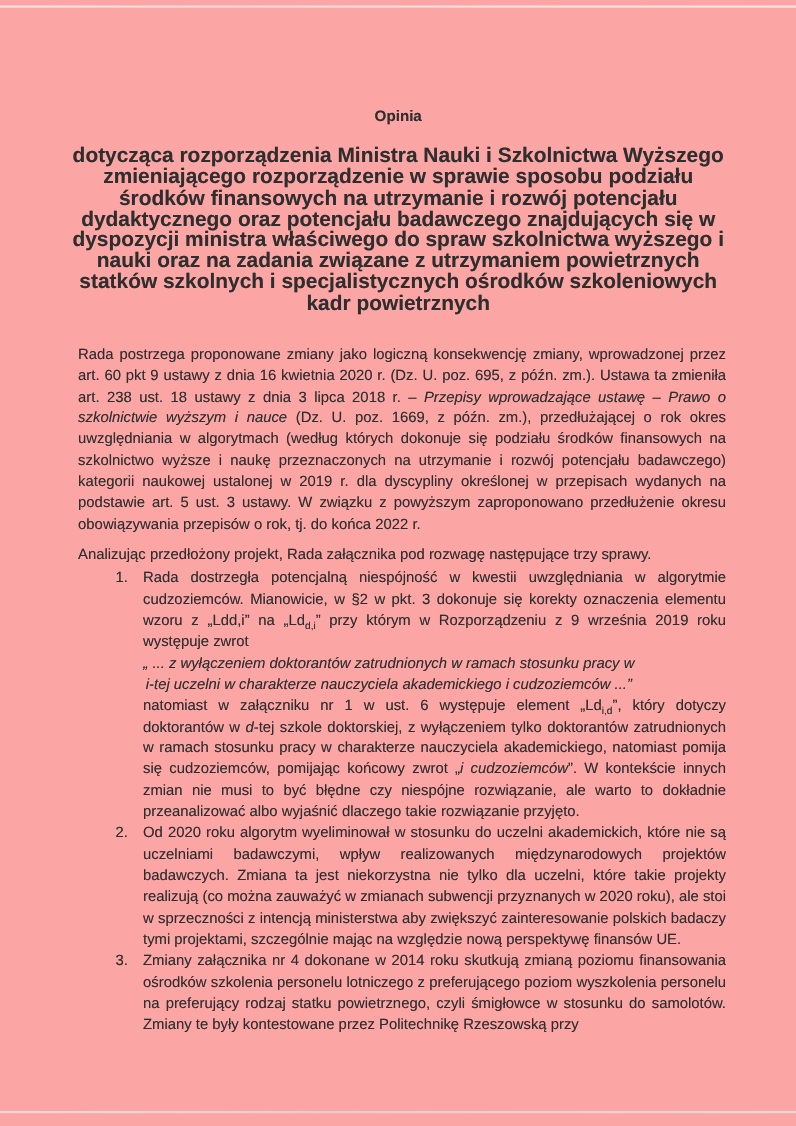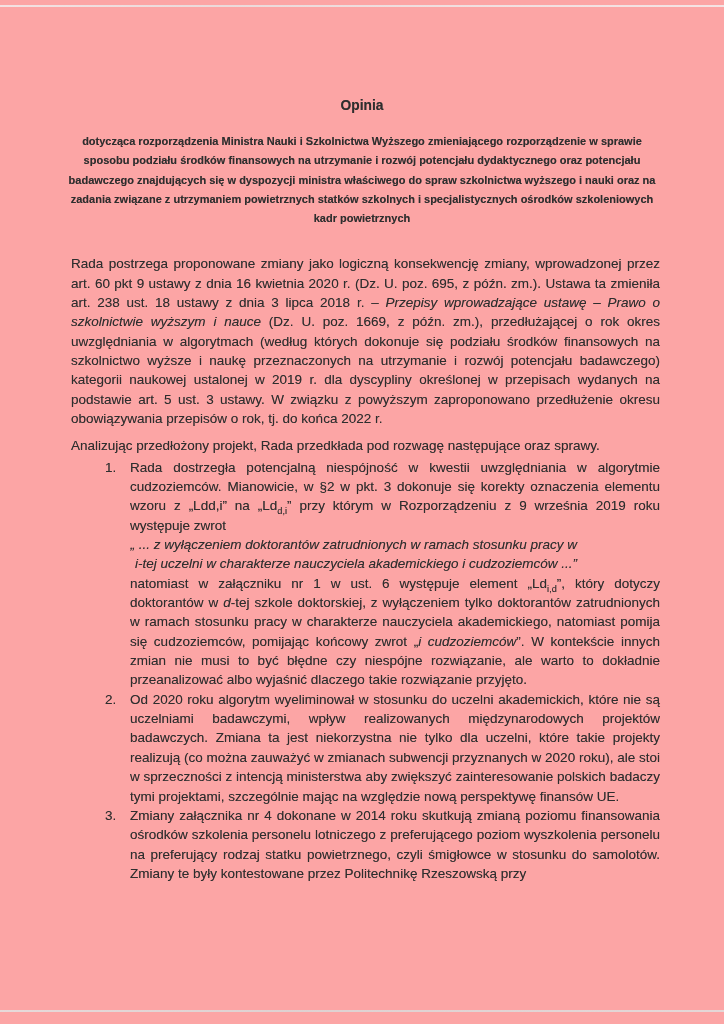--- a/index.html
+++ b/index.html
@@ -29,53 +29,53 @@
     text-align:center;
     font-weight:bold;
     font-size:13.8px;
     line-height:19.2px;
   }
   .subtitle{
     margin:17px auto 0;
     width:606px;
     text-align:center;
     font-weight:bold;
-    font-size:11px;
+    font-size:19px;
     line-height:19.2px;
   }
   .doc-body{
     margin:26px 64px 0 71px; 
     font-size:13.5px;
     line-height:19.35px;
   }
   .para{margin:0 0 8px 0;text-align:justify;}
   .lead-in{margin:0 0 2px 0;text-align:left;}
   ol.points{list-style:none;margin:0;padding:0;}
   ol.points li{position:relative;padding-left:59px;margin:0;}
   ol.points .num{position:absolute;left:34px;top:0;}
   .block{text-align:justify;}
-  .block.quote{text-align:right;max-width:447px;}
+  .block.quote{text-align:center;max-width:447px;}
   .i,.block.quote span{font-style:italic;}
   .sub{vertical-align:sub;font-size:.68em;line-height:0;}
 </style>
 </head>
 <body>
 
 <div class="scan-page">
 
   <header class="title-block">
     <div>Opinia</div>
     <div class="subtitle">dotycząca rozporządzenia Ministra Nauki i Szkolnictwa Wyższego zmieniającego rozporządzenie w sprawie sposobu podziału środków finansowych na utrzymanie i rozwój potencjału dydaktycznego oraz potencjału badawczego znajdujących się w dyspozycji ministra właściwego do spraw szkolnictwa wyższego i nauki oraz na zadania związane z utrzymaniem powietrznych statków szkolnych i specjalistycznych ośrodków szkoleniowych kadr powietrznych</div>
   </header>
 
   <main class="doc-body">
 
     <p class="para"><span>Rada postrzega proponowane zmiany jako logiczną konsekwencję zmiany, wprowadzonej przez art. 60 pkt 9 ustawy z dnia 16 kwietnia 2020 r. (Dz. U. poz. 695, z późn. zm.). Ustawa ta zmieniła art. 238 ust. 18 ustawy z dnia 3 lipca 2018 r. – </span><span class="i">Przepisy wprowadzające ustawę – Prawo o szkolnictwie wyższym i nauce</span><span> (Dz. U. poz. 1669, z późn. zm.), przedłużającej o rok okres uwzględniania w algorytmach (według których dokonuje się podziału środków finansowych na szkolnictwo wyższe i naukę przeznaczonych na utrzymanie i rozwój potencjału badawczego) kategorii naukowej ustalonej w 2019 r. dla dyscypliny określonej w przepisach wydanych na podstawie art. 5 ust. 3 ustawy. W związku z powyższym zaproponowano przedłużenie okresu obowiązywania przepisów o rok, tj. do końca 2022 r.</span></p>
 
-    <p class="para lead-in">Analizując przedłożony projekt, Rada przedkłada pod rozwagę następujące oraz sprawy.</p>
+    <p class="para lead-in">Analizując przedłożony projekt, Rada załącznika pod rozwagę następujące trzy sprawy.</p>
 
     <ol class="points">
 
       <li>
         <span class="num">1.</span>
         <div class="block"><span>Rada dostrzegła potencjalną niespójność w kwestii uwzględniania w algorytmie cudzoziemców. Mianowicie, w §2 w pkt. 3 dokonuje się korekty oznaczenia elementu wzoru z „Ldd,i” na „Ld</span><span class="sub">d,i</span><span>” przy którym w Rozporządzeniu z 9 września 2019 roku występuje zwrot</span></div>
         <div class="block quote"><span class="i">„ ... z wyłączeniem doktorantów zatrudnionych w ramach stosunku pracy w i-tej uczelni w charakterze nauczyciela akademickiego i cudzoziemców ...”</span></div>
         <div class="block"><span>natomiast w załączniku nr 1 w ust. 6 występuje element „Ld</span><span class="sub">i,d</span><span>”, który dotyczy doktorantów w </span><span class="i">d</span><span>-tej szkole doktorskiej, z wyłączeniem tylko doktorantów zatrudnionych w ramach stosunku pracy w charakterze nauczyciela akademickiego, natomiast pomija się cudzoziemców, pomijając końcowy zwrot „</span><span class="i">i cudzoziemców</span><span>”. W kontekście innych zmian nie musi to być błędne czy niespójne rozwiązanie, ale warto to dokładnie przeanalizować albo wyjaśnić dlaczego takie rozwiązanie przyjęto.</span></div>
       </li>
 

